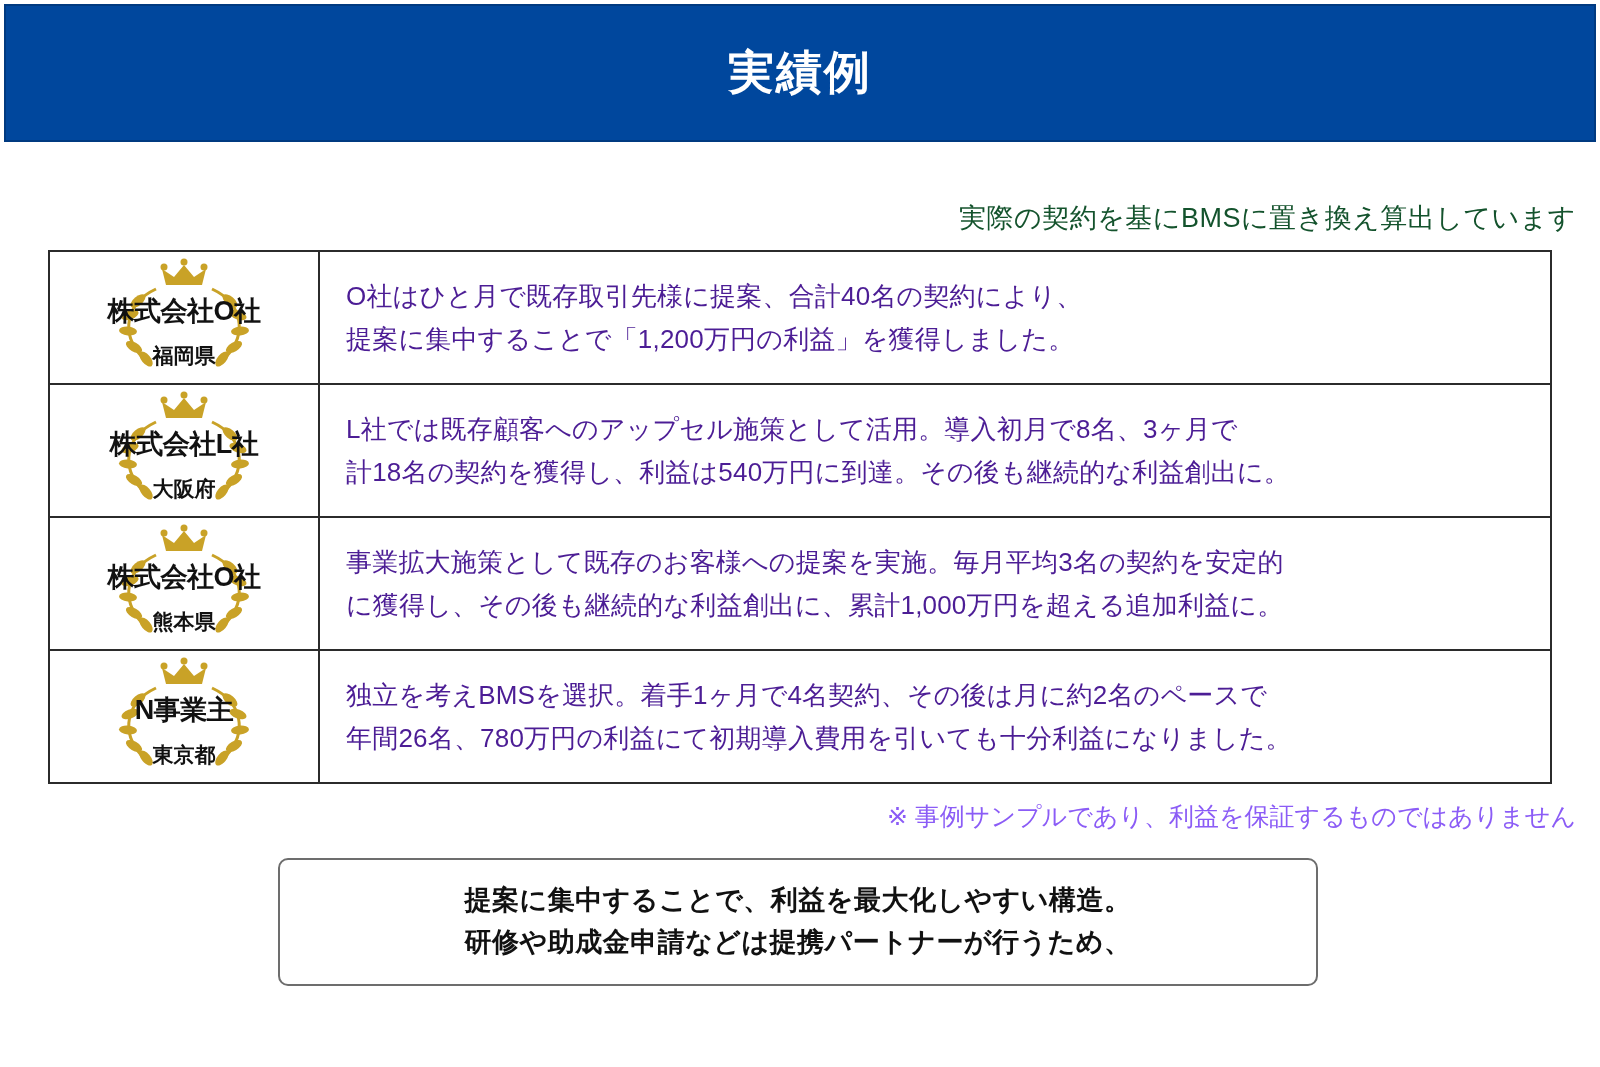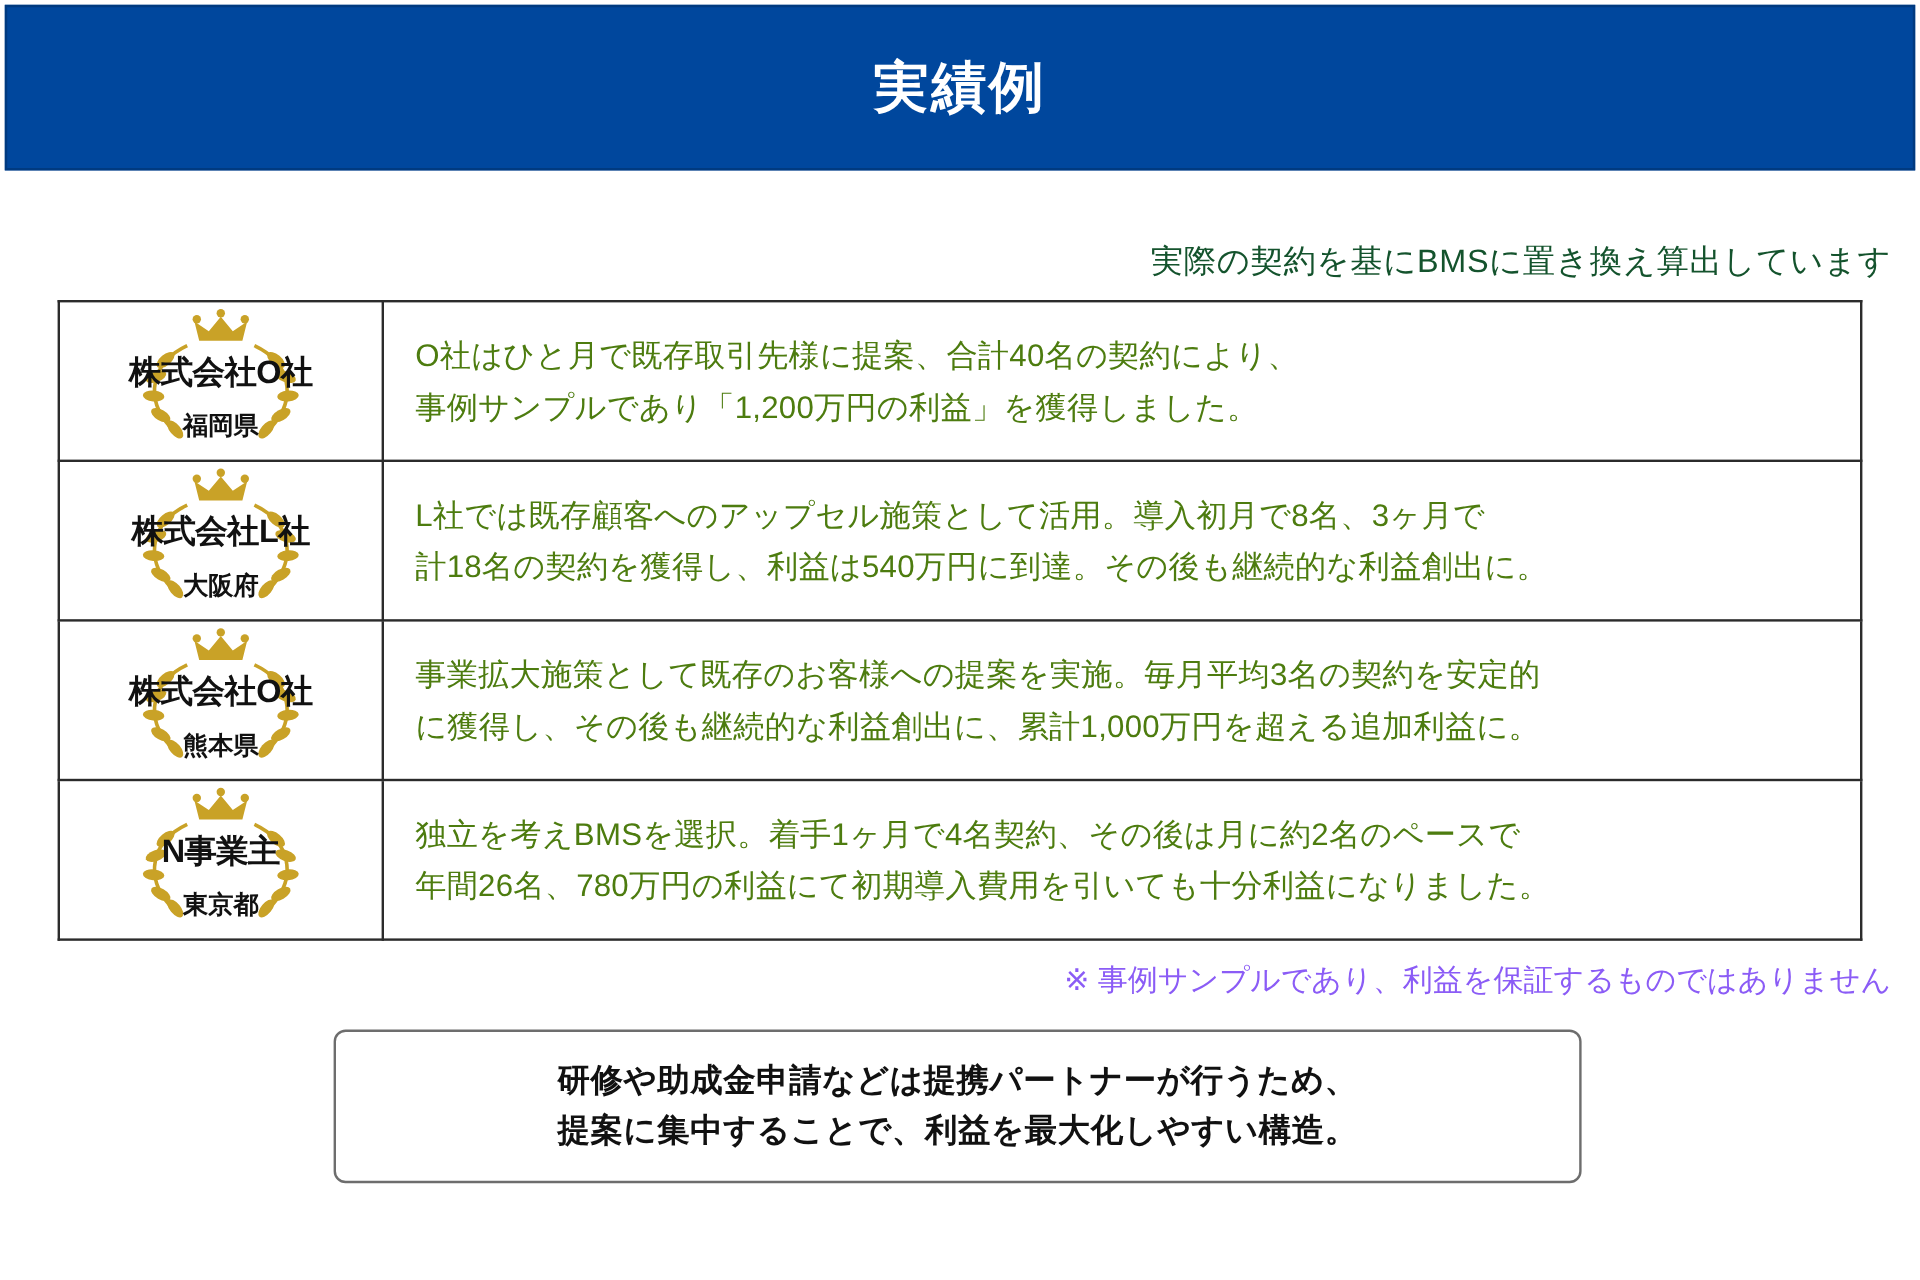--- a/index.html
+++ b/index.html
@@ -100,21 +100,21 @@
     text-align: center;
     font-size: 21px;
     font-weight: bold;
     color: #111111;
     white-space: nowrap;
   }
   .desc-cell {
     padding: 16px 20px 16px 26px;
     font-size: 26px;
     line-height: 1.62;
-    color: #4d7c0f;
+    color: #4c1d95;
     letter-spacing: 0.2px;
   }
   .desc-cell .line { display: block; white-space: nowrap; }
 
   
   .footnote {
     position: absolute;
     right: 24px;
     top: 800px;
     font-size: 25px;
@@ -183,21 +183,21 @@
                 <ellipse cx="148" cy="90" rx="9" ry="4.5" transform="rotate(-30 148 90)"></ellipse>
                 <ellipse cx="136" cy="102" rx="9" ry="4.5" transform="rotate(-50 136 102)"></ellipse>
               </g>
             </svg>
             <div class="company-name">株式会社O社</div>
             <div class="company-pref">福岡県</div>
           </div>
         </td>
         <td class="desc-cell">
           <span class="line">O社はひと月で既存取引先様に提案、合計40名の契約により、</span>
-          <span class="line">事例サンプルであり「1,200万円の利益」を獲得しました。</span>
+          <span class="line">提案に集中することで「1,200万円の利益」を獲得しました。</span>
         </td>
       </tr>
 
       <tr>
         <td class="company-cell">
           <div class="laurel">
             <svg width="196" height="118" viewBox="0 0 196 118">
               <g fill="#c9a227">
                 <path d="M98 8 l10 12 12-8 -4 16 h-36 l-4-16 12 8z"></path>
                 <circle cx="78" cy="10" r="3.5"></circle>
@@ -303,17 +303,17 @@
           <span class="line">独立を考えBMSを選択。着手1ヶ月で4名契約、その後は月に約2名のペースで</span>
           <span class="line">年間26名、780万円の利益にて初期導入費用を引いても十分利益になりました。</span>
         </td>
       </tr>
     </tbody>
   </table>
 
   <div class="footnote">※ 事例サンプルであり、利益を保証するものではありません</div>
 
   <div class="bottom-box">
+    <div class="bline">提案に集中することで、利益を最大化しやすい構造。</div>
     <div class="bline">研修や助成金申請などは提携パートナーが行うため、</div>
-    <div class="bline">提案に集中することで、利益を最大化しやすい構造。</div>
   </div>
 
 </div>
 
 </body></html>

